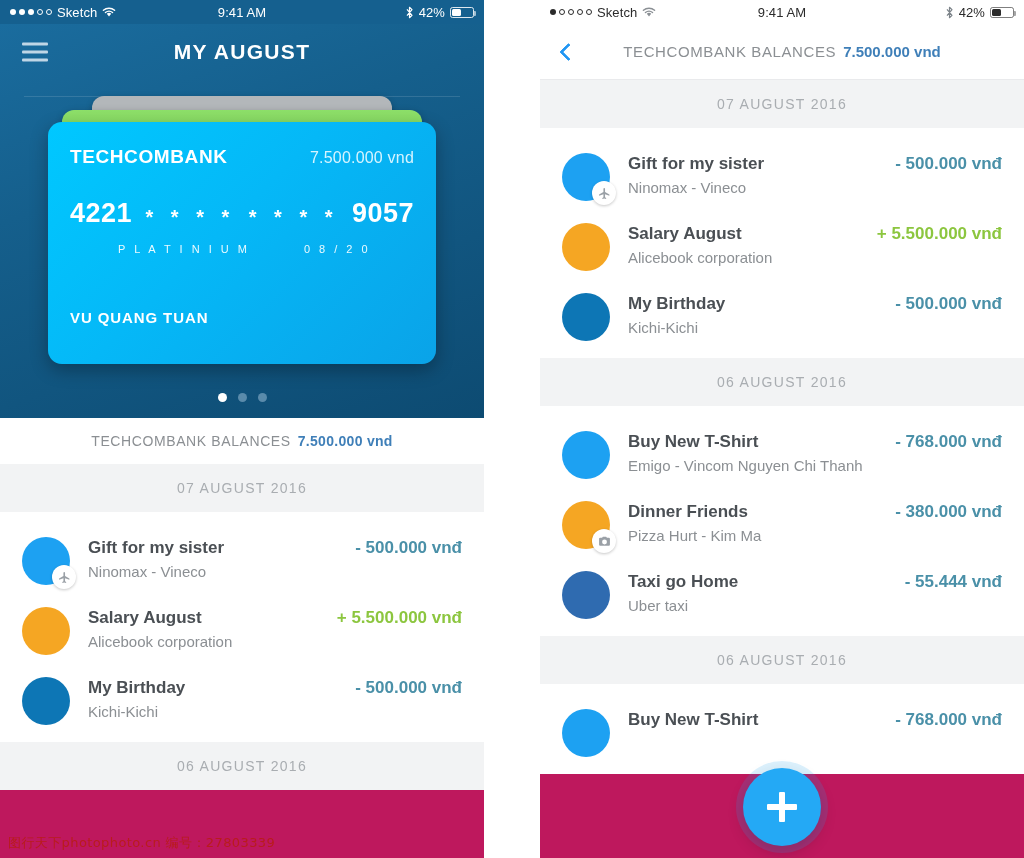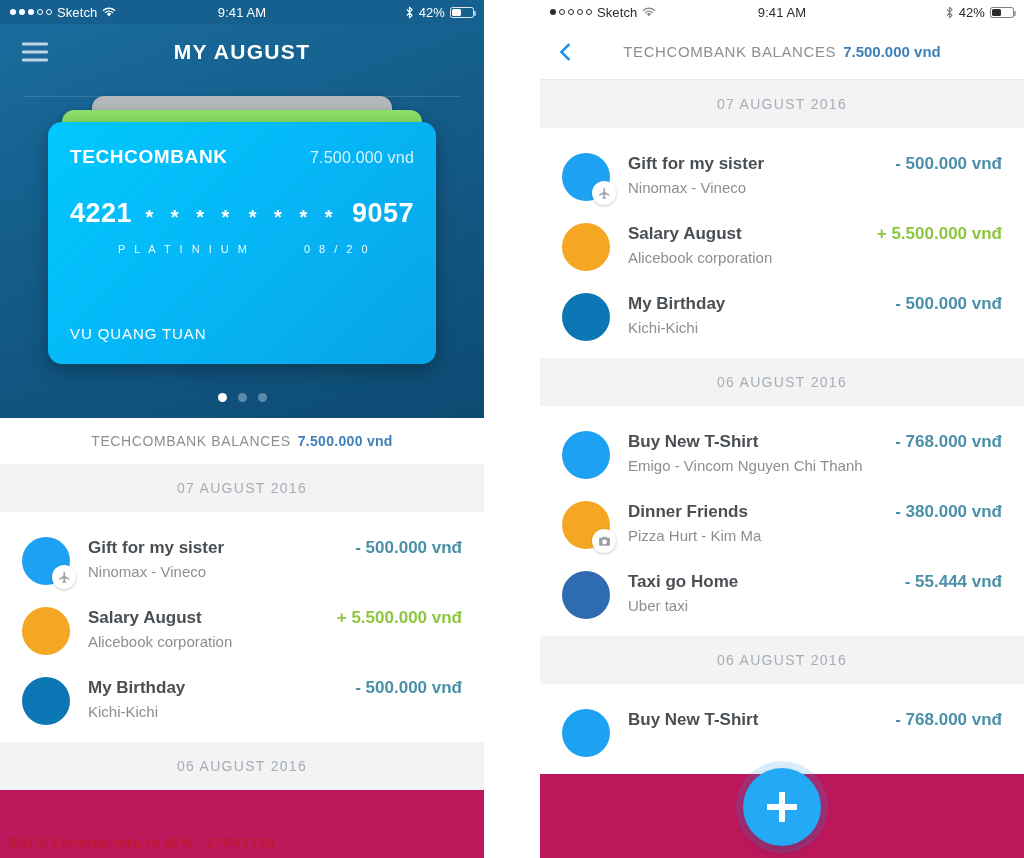--- a/index.html
+++ b/index.html
@@ -102,22 +102,22 @@
     margin-top: 30px; display: flex; align-items: flex-end; justify-content: space-between;
     font-size: 27px; font-weight: 700; letter-spacing: .5px;
   }
   .card-number .grp-star { font-size: 20px; letter-spacing: 6px; font-weight: 700; }
   .card-meta {
     margin-top: 14px; padding-left: 48px;
     display: flex; gap: 54px; font-size: 11px; letter-spacing: 3px;
     color: #eafaff; font-weight: 500;
   }
   .card-holder {
-    position: absolute; left: 22px; bottom: 22px;
-    font-size: 15px; font-weight: 400; letter-spacing: .9px; text-align: center;
+    position: absolute; left: 22px; bottom: 38px;
+    font-size: 15px; font-weight: 700; letter-spacing: .9px; text-align: center;
   }
   .pager {
     position: absolute; left: 0; right: 0; bottom: 16px;
     display: flex; justify-content: center; gap: 11px;
   }
   .pg { width: 9px; height: 9px; border-radius: 50%; background: #5a8bab; }
   .pg.active { background: #ffffff; }
 
   
   .balbar {

